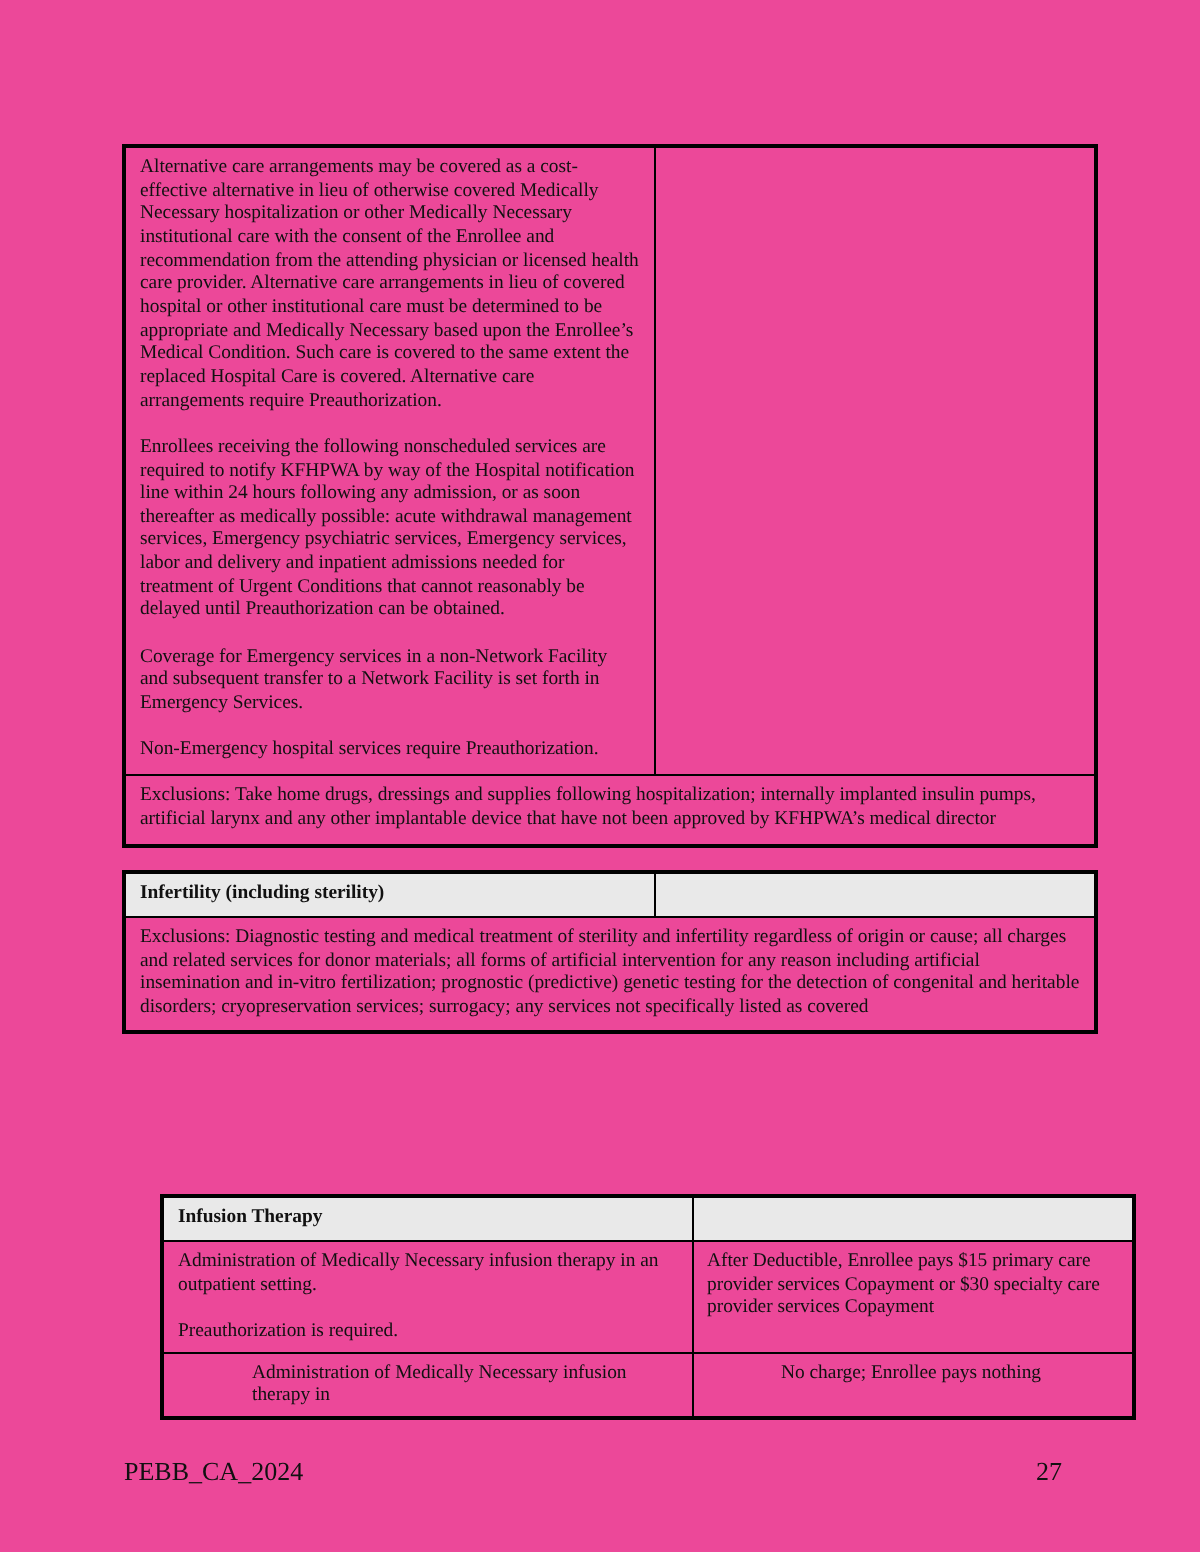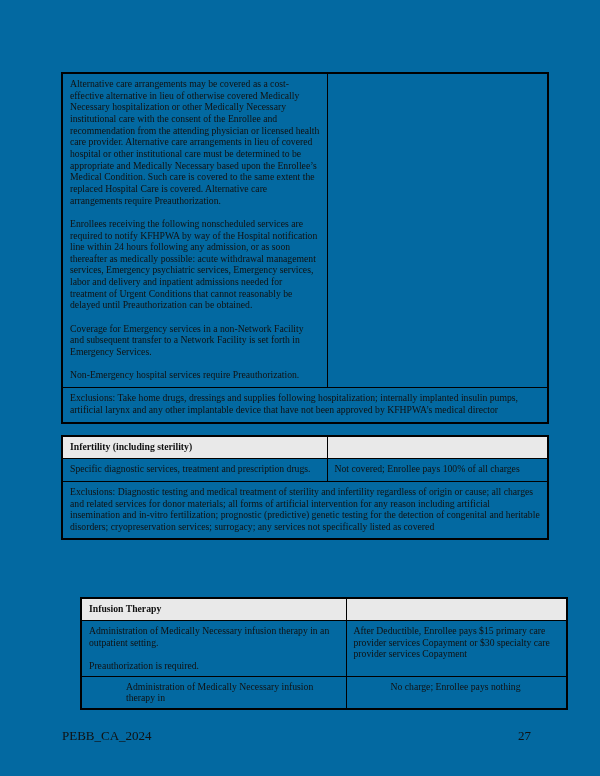--- a/index.html
+++ b/index.html
@@ -4,21 +4,21 @@
 <style>
   html, body {
     margin: 0;
     padding: 0;
     background: #ffffff;
   }
   .page {
     position: relative;
     width: 600px;
     height: 776px;
-    background: #0369a1;
+    background: #ec4899;
     font-family: "Liberation Serif", "DejaVu Serif", serif;
     color: #111111;
     font-size: 9.7px;
     line-height: 11.65px;
   }
   table.benefit {
     position: absolute;
     left: 61px;
     width: 486px;
     border-collapse: collapse;
@@ -96,24 +96,20 @@
     <colgroup>
         <col class="svc">
         <col class="cst">
       </colgroup>
     <tbody>
         <tr>
       <td class="header-cell">Infertility (including sterility)</td>
       <td class="header-cell"></td>
     </tr>
     <tr>
-      <td class="row1">Specific diagnostic services, treatment and prescription drugs.</td>
-      <td class="row1">Not covered; Enrollee pays 100% of all charges</td>
-    </tr>
-    <tr>
       <td colspan="2" class="excl-cell">
         <span class="excl-label">Exclusions:</span><span> Diagnostic testing and medical treatment of sterility and infertility regardless of origin or cause; all charges and related services for donor materials; all forms of artificial intervention for any reason including artificial insemination and in-vitro fertilization; prognostic (predictive) genetic testing for the detection of congenital and heritable disorders; cryopreservation services; surrogacy; any services not specifically listed as covered</span>
       </td>
     </tr>
   </tbody>
     </table>
 
   <table class="benefit" id="table-infusion">
     <colgroup>
         <col class="svc">

